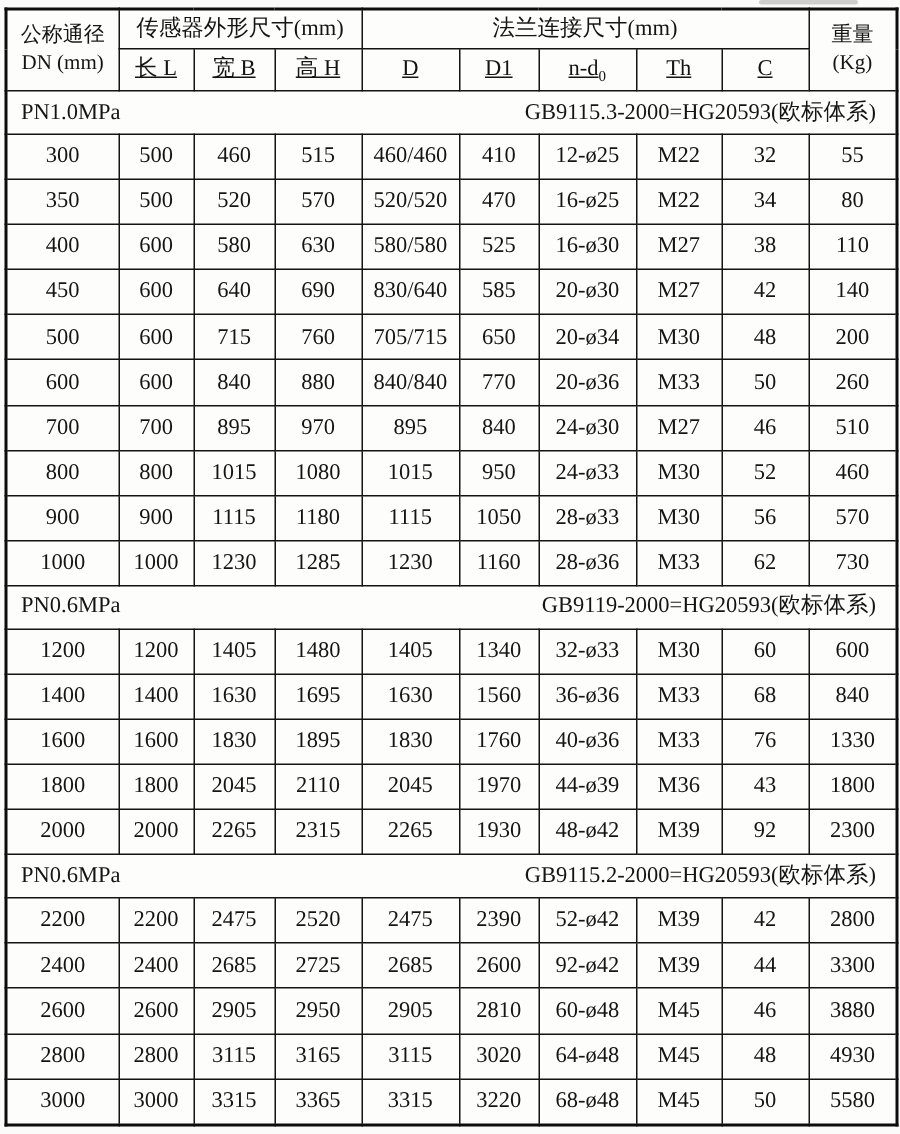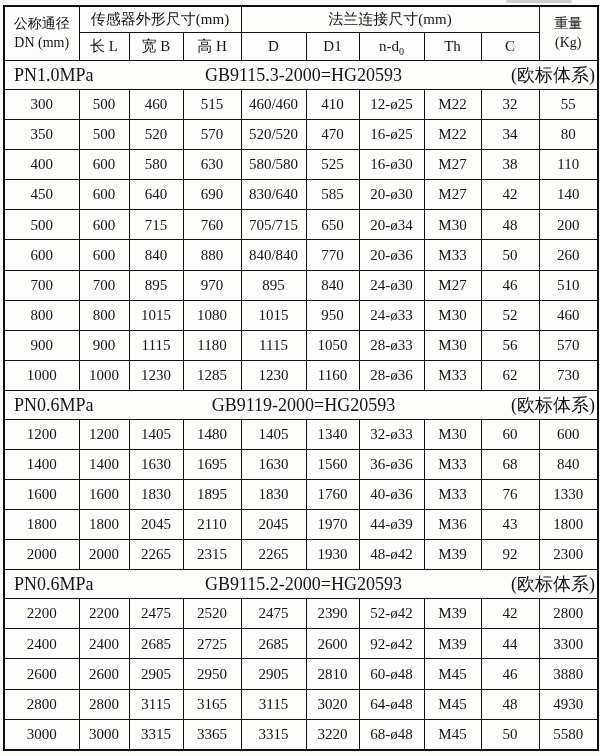--- a/index.html
+++ b/index.html
@@ -38,48 +38,48 @@
     text-align: center;
     vertical-align: middle;
     padding: 0;
     font-size: 15px;
     font-weight: normal;
     line-height: 1.25;
     overflow: hidden;
     white-space: nowrap;
   }
   .spec thead tr.hrow1 th { height: 25px; }
-  .spec thead tr.hrow2 th { height: 27px; }
+  .spec thead tr.hrow2 th { height: 27px; text-decoration: underline; }
   .spec th.two-line { white-space: pre-line; font-size: 14px; line-height: 1.3; }
   .spec th sub { font-size: 10px; line-height: 0; }
 
   .spec tr.section-row td {
     height: 27px;
-    font-size: 18px;
+    font-size: 15px;
   }
   .section-flex {
     display: flex;
     align-items: center;
     width: 100%;
   }
   .section-flex .pn {
     flex: 0 0 82px;
     text-align: left;
     padding-left: 9px;
     white-space: nowrap;
   }
   .section-flex .std {
     flex: 1 1 auto;
-    text-align: center;
+    text-align: right;
     white-space: nowrap;
   }
   .section-flex .note {
     flex: 0 0 auto;
     text-align: right;
-    padding-right: 2px;
+    padding-right: 13px;
     white-space: nowrap;
   }
   .spec tr.data-row td { height: 28px; }
 </style>
 </head>
 <body>
 
 <div class="page">
   <div class="edge-artifact"></div>
 

